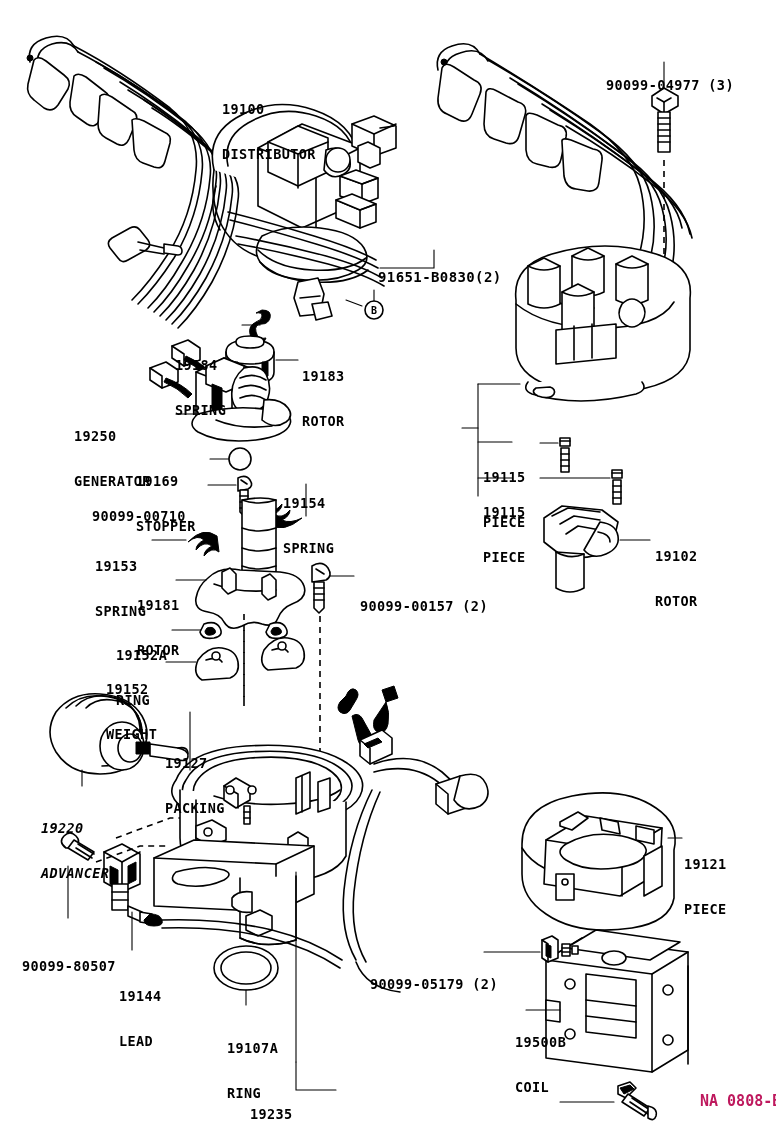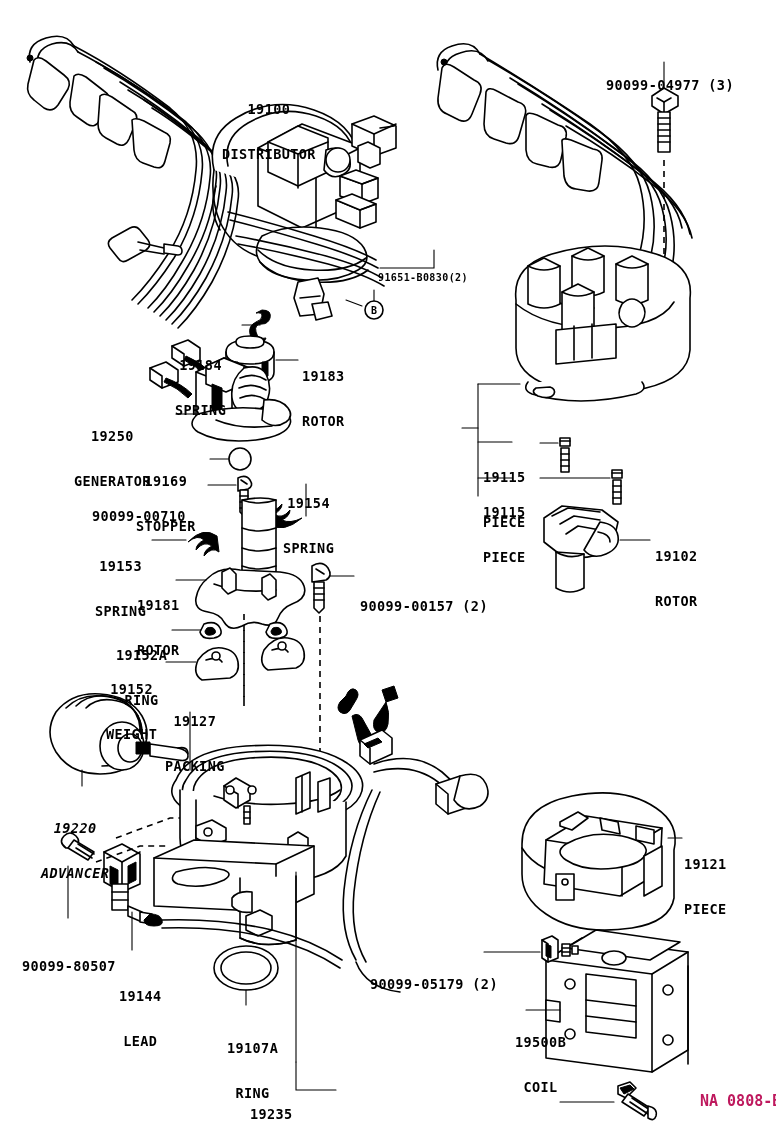--- a/index.html
+++ b/index.html
@@ -17,21 +17,20 @@
   #artwork{position:absolute;left:0;top:0;width:776px;height:1128px;}
   .lbl{
     position:absolute;
     font-family:"DejaVu Sans Mono","Liberation Mono",monospace;
     font-weight:bold;
     font-size:13.5px;
     line-height:15px;
     letter-spacing:0.4px;
     color:#000000;
     white-space:pre;
-    text-align:center;
   }
   .lbl .ln{display:block;}
   .corner{
     position:absolute;
     font-family:"DejaVu Sans Mono","Liberation Mono",monospace;
     font-weight:bold;font-size:15px;color:#be185d;white-space:pre;
   }
 </style>
 </head>
 <body>
@@ -465,21 +464,21 @@
 
   <div class="lbl" style="left:222px;top:72px;">
     <span class="ln">19100</span>
     <span class="ln">DISTRIBUTOR</span>
   </div>
 
   <div class="lbl" style="left:606px;top:48px;">
     <span class="ln">90099-04977 (3)</span>
   </div>
 
-  <div class="lbl" style="left:378px;top:240px;font-size:10px;">
+  <div class="lbl" style="left:378px;top:240px;font-size:14px;">
     <span class="ln">91651-B0830(2)</span>
   </div>
 
   <div class="lbl" style="left:175px;top:328px;">
     <span class="ln">19184</span>
     <span class="ln">SPRING</span>
   </div>
 
   <div class="lbl" style="left:302px;top:339px;">
     <span class="ln">19183</span>
@@ -522,21 +521,21 @@
   <div class="lbl" style="left:116px;top:618px;">
     <span class="ln">19152A</span>
     <span class="ln">RING</span>
   </div>
 
   <div class="lbl" style="left:106px;top:652px;">
     <span class="ln">19152</span>
     <span class="ln">WEIGHT</span>
   </div>
 
-  <div class="lbl" style="left:165px;top:684px;">
+  <div class="lbl" style="left:165px;top:726px;">
     <span class="ln">19127</span>
     <span class="ln">PACKING</span>
   </div>
 
   <div class="lbl" style="left:41px;top:791px;font-style:italic;">
     <span class="ln">19220</span>
     <span class="ln">ADVANCER</span>
   </div>
 
   <div class="lbl" style="left:22px;top:929px;">

